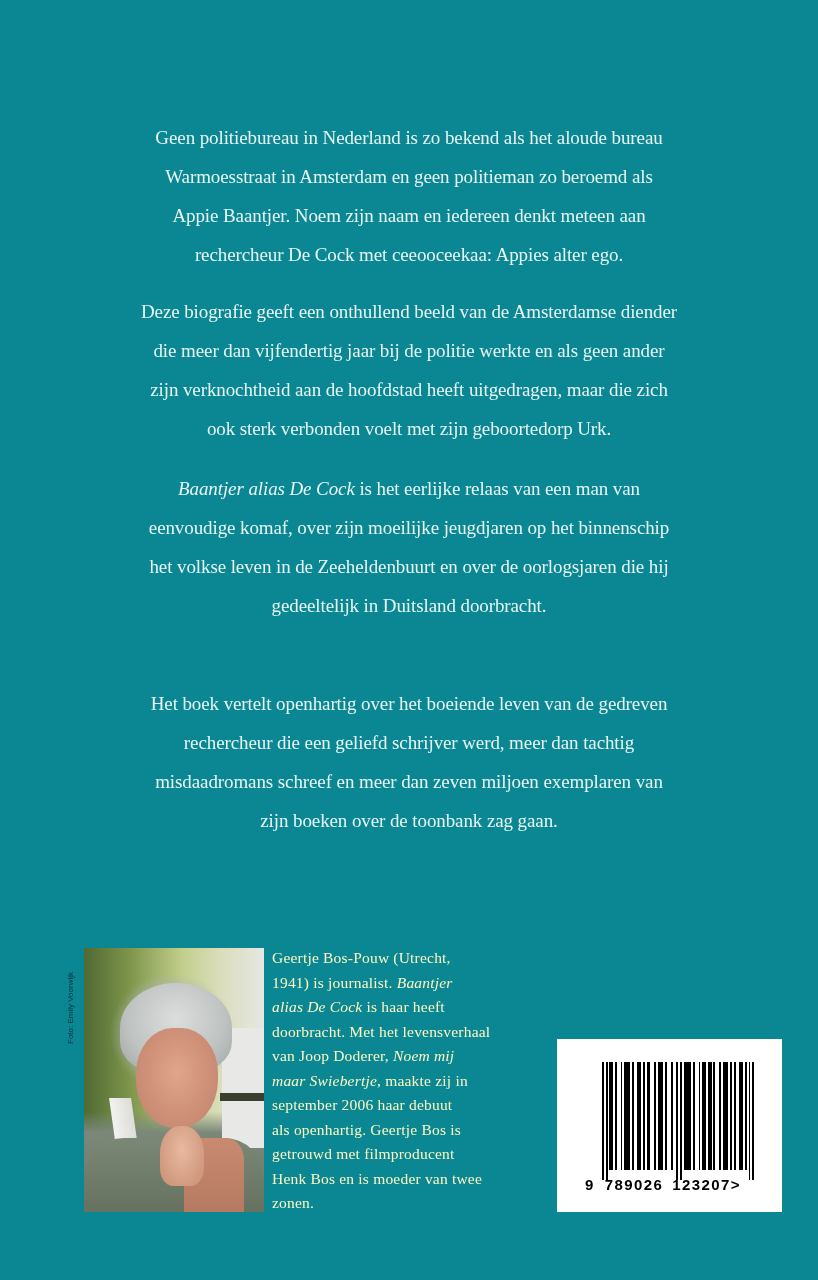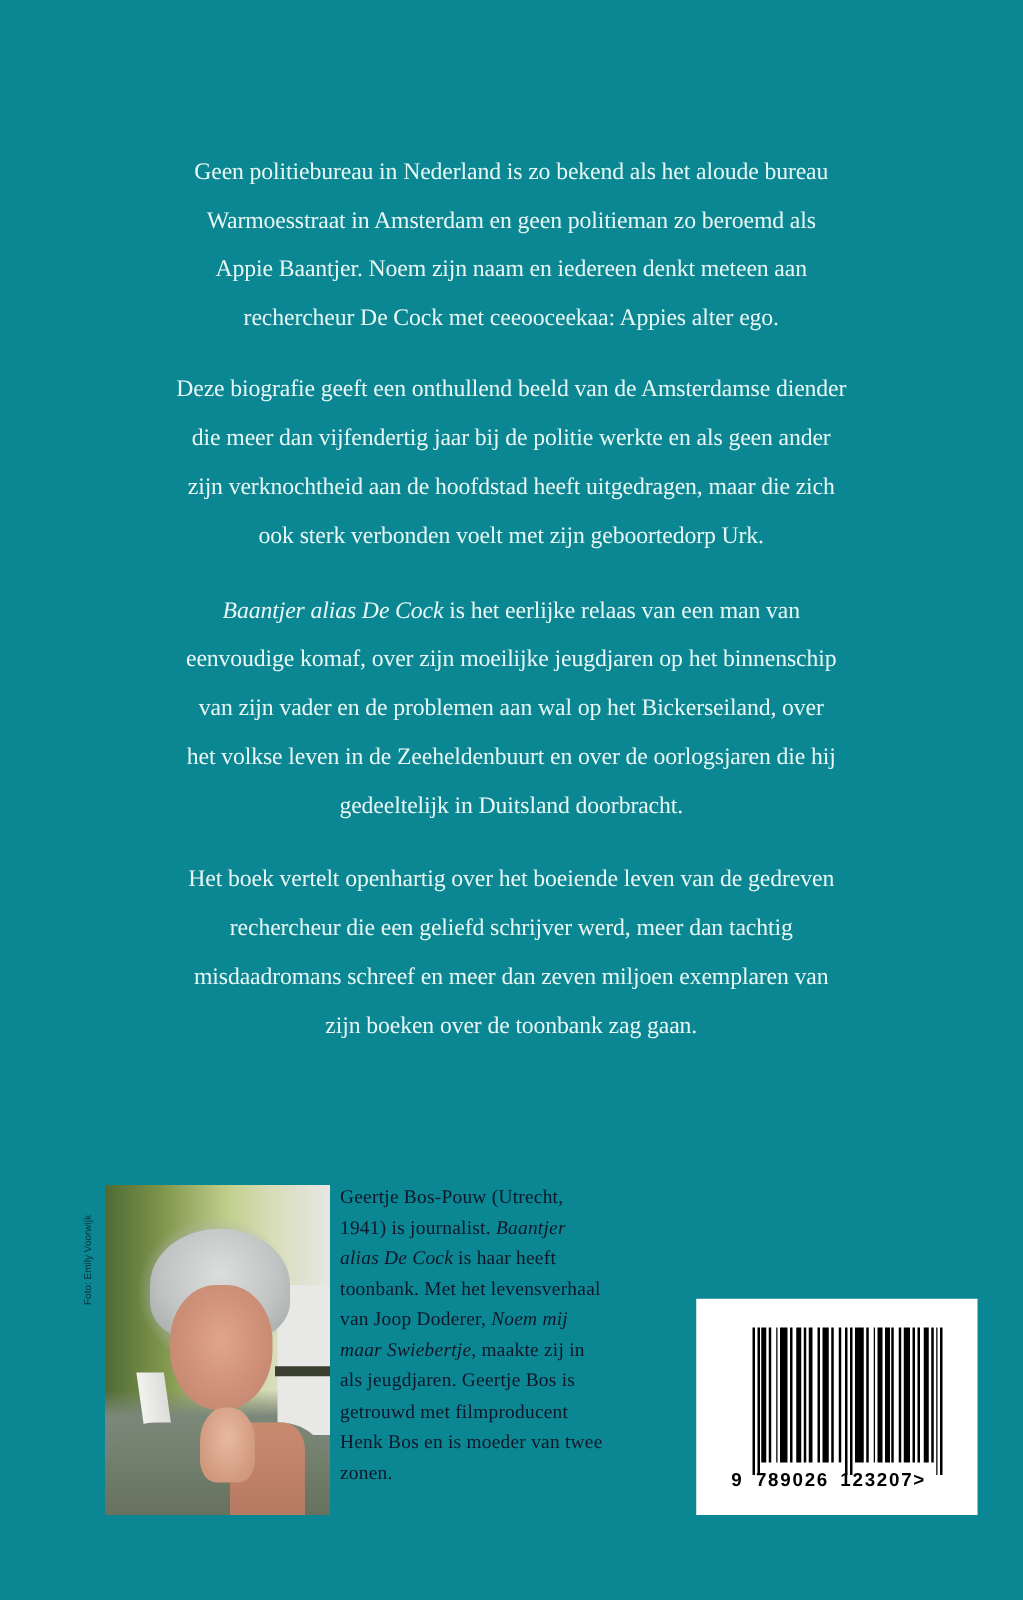--- a/index.html
+++ b/index.html
@@ -88,21 +88,21 @@
     text-align: left;
     white-space: nowrap;
   }
 
   .bio {
     position: absolute;
     left: 272px; top: 946px;
     width: 270px;
     font-size: 15.5px;
     line-height: 24.5px;
-    color: #0f172a;
+    color: #fef9c3;
     letter-spacing: 0.2px;
   }
   .bio .line { display: block; white-space: nowrap; }
 
   .barcode-box {
     position: absolute;
     left: 557px; top: 1039px;
     width: 225px; height: 173px;
     background: #ffffff;
   }
@@ -143,21 +143,20 @@
   <div class="blurb" id="p2">
     <span class="line">Deze biografie geeft een onthullend beeld van de Amsterdamse diender</span>
     <span class="line">die meer dan vijfendertig jaar bij de politie werkte en als geen ander</span>
     <span class="line">zijn verknochtheid aan de hoofdstad heeft uitgedragen, maar die zich</span>
     <span class="line">ook sterk verbonden voelt met zijn geboortedorp Urk.</span>
   </div>
 
   <div class="blurb" id="p3">
     <span class="line"><em>Baantjer alias De Cock</em><span> is het eerlijke relaas van een man van</span></span>
     <span class="line">eenvoudige komaf, over zijn moeilijke jeugdjaren op het binnenschip</span>
-    <span class="line">van zijn vader en de problemen aan wal op het Bickerseiland, over</span>
     <span class="line">het volkse leven in de Zeeheldenbuurt en over de oorlogsjaren die hij</span>
     <span class="line">gedeeltelijk in Duitsland doorbracht.</span>
   </div>
 
   <div class="blurb" id="p4">
     <span class="line">Het boek vertelt openhartig over het boeiende leven van de gedreven</span>
     <span class="line">rechercheur die een geliefd schrijver werd, meer dan tachtig</span>
     <span class="line">misdaadromans schreef en meer dan zeven miljoen exemplaren van</span>
     <span class="line">zijn boeken over de toonbank zag gaan.</span>
   </div>
@@ -172,24 +171,25 @@
     <div class="neck"></div>
     <div class="hair"></div>
     <div class="face"></div>
     <div class="hand"></div>
   </div>
 
   <div class="bio">
     <span class="line">Geertje Bos-Pouw (Utrecht,</span>
     <span class="line"><span>1941) is journalist. </span><em>Baantjer</em></span>
     <span class="line"><em>alias De Cock</em><span> is haar heeft</span></span>
-    <span class="line">toonbank. Met het levensverhaal</span>
+    <span class="line">doorbracht. Met het levensverhaal</span>
     <span class="line"><span>van Joop Doderer, </span><em>Noem mij</em></span>
     <span class="line"><em>maar Swiebertje</em><span>, maakte zij in</span></span>
-    <span class="line">als jeugdjaren. Geertje Bos is</span>
+    <span class="line">september 2006 haar debuut</span>
+    <span class="line">als openhartig. Geertje Bos is</span>
     <span class="line">getrouwd met filmproducent</span>
     <span class="line">Henk Bos en is moeder van twee</span>
     <span class="line">zonen.</span>
   </div>
 
   <div class="barcode-box">
     <div class="bars">
       <span class="tall" style="width:2px"></span>
         <span class="g" style="width:2px"></span>
         <span class="tall" style="width:2px"></span>

